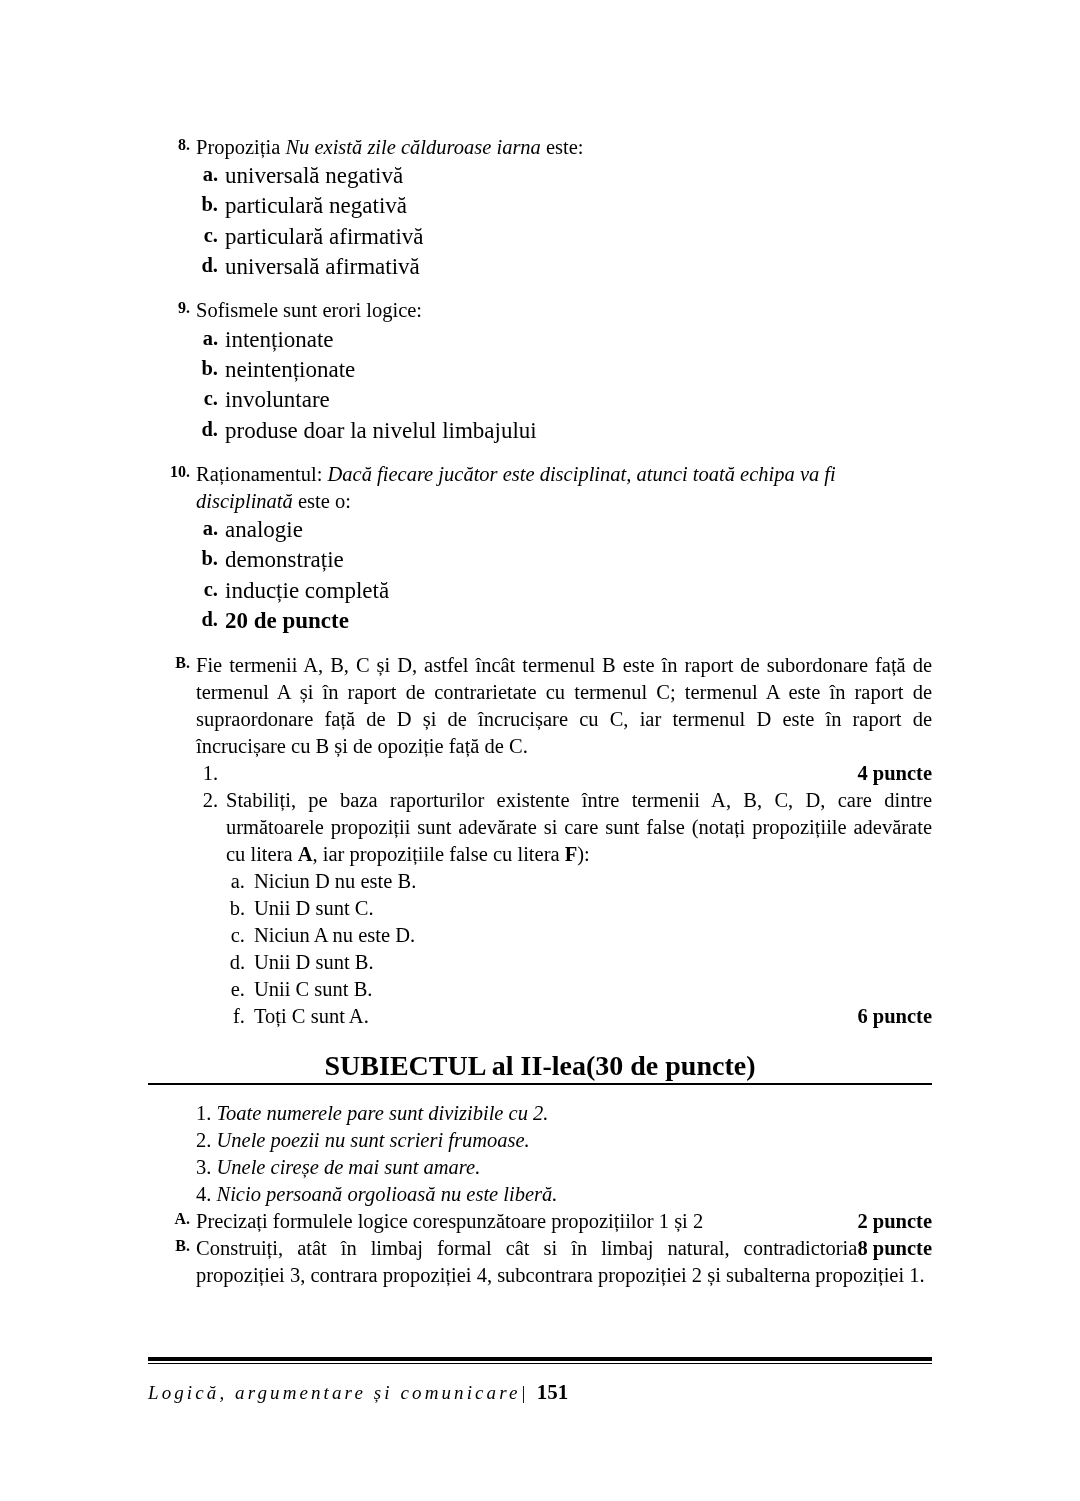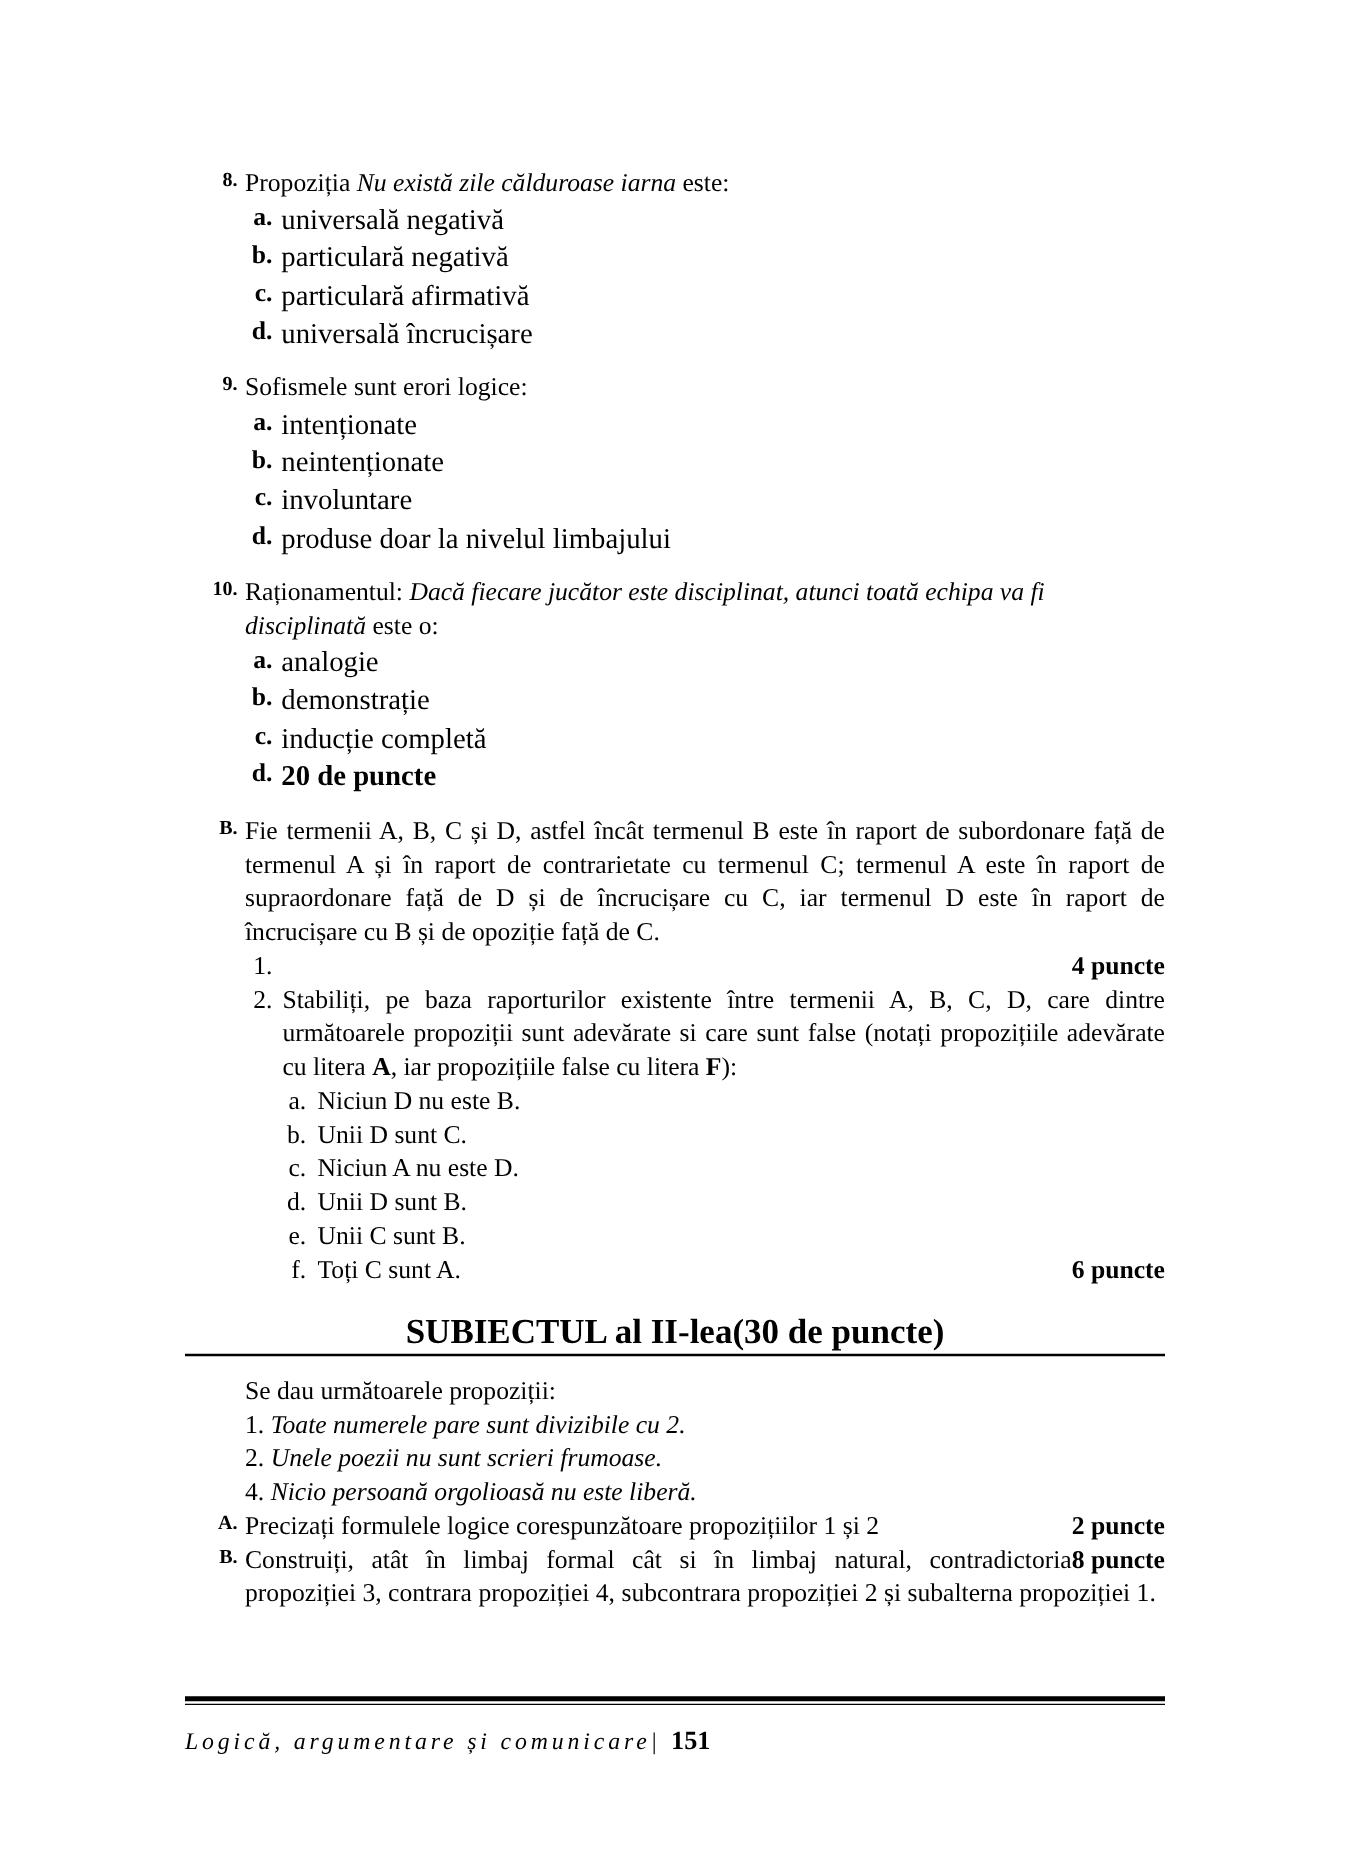--- a/index.html
+++ b/index.html
@@ -152,21 +152,21 @@
     <div class="row lvl2">
       <div class="marker">b.</div>
       <div class="body">particulară negativă</div>
     </div>
     <div class="row lvl2">
       <div class="marker">c.</div>
       <div class="body">particulară afirmativă</div>
     </div>
     <div class="row lvl2">
       <div class="marker">d.</div>
-      <div class="body">universală încrucișare</div>
+      <div class="body">universală afirmativă</div>
     </div>
 
     <div class="gap-q"></div>
 
     <div class="row lvl1">
       <div class="marker">9.</div>
       <div class="body q-stem">Sofismele sunt erori logice:</div>
     </div>
 
     <div class="row lvl2">
@@ -262,25 +262,26 @@
     </div>
 
     <div class="subiect">
       <span>SUBIECTUL al II-lea</span>
       <span>(30 de puncte)</span>
     </div>
 
     <div class="gap-q"></div>
 
     <div class="prop-block">
-      <div>Se dau următoarele propoziții:</div>
       <div class="prop-line"><span class="prop-num">1.</span>
         <i>Toate numerele pare sunt divizibile cu 2.</i></div>
       <div class="prop-line"><span class="prop-num">2.</span>
         <i>Unele poezii nu sunt scrieri frumoase.</i></div>
+      <div class="prop-line"><span class="prop-num">3.</span>
+        <i>Unele cireșe de mai sunt amare.</i></div>
       <div class="prop-line"><span class="prop-num">4.</span>
         <i>Nicio persoană orgolioasă nu este liberă.</i></div>
     </div>
 
     <div class="row lvl1">
       <div class="marker">A.</div>
       <div class="body q-stem">
         <div class="ptrow">
           <span class="txt">Precizați formulele logice corespunzătoare propozițiilor 1 și 2</span>
           <span class="pts">2 puncte</span>

